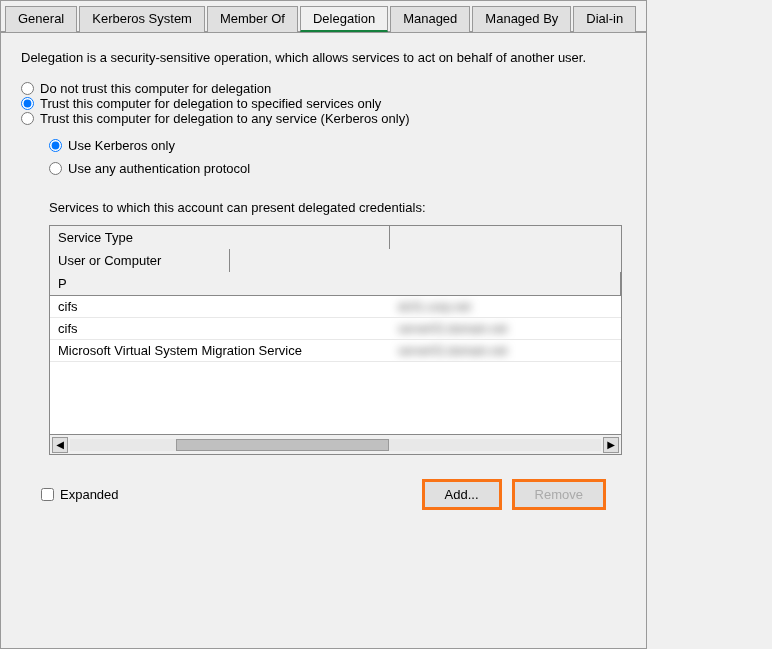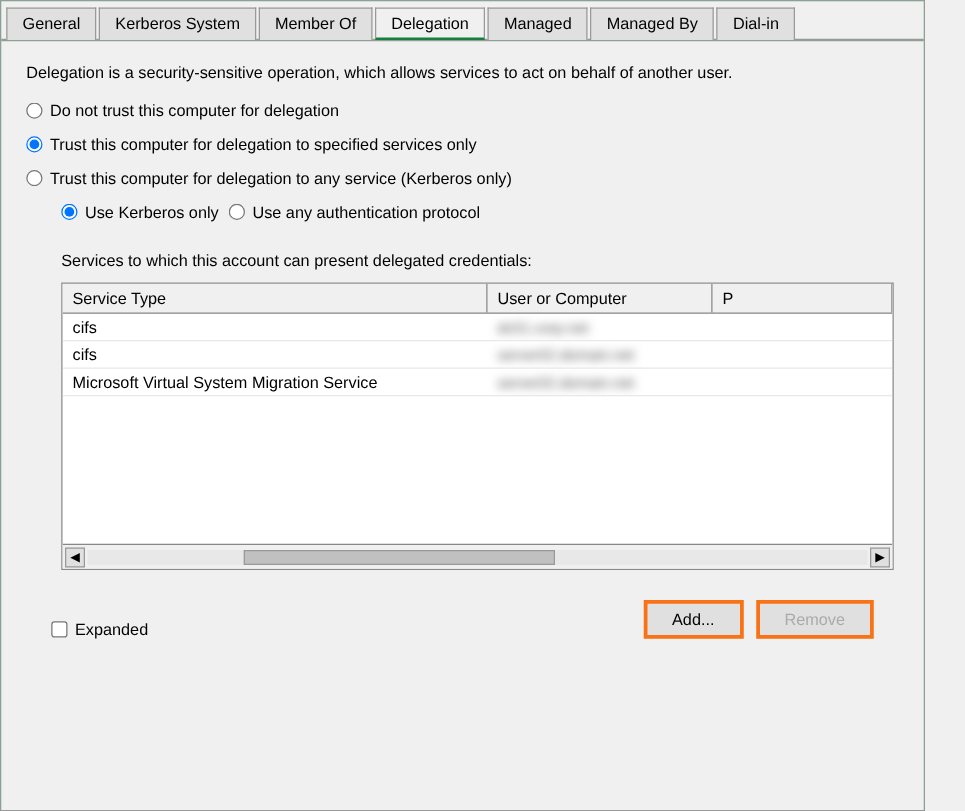--- a/index.html
+++ b/index.html
@@ -11,23 +11,23 @@
     }
 
     body {
       background: #f0f0f0;
       width: 772px;
       height: 649px;
       overflow: hidden;
     }
 
     .dialog-container {
-      width: 740px;
+      width: 647px;
       height: 649px;
-      background: #22c55e;
+      background: #fdba74;
       border: 1px solid #999;
       display: flex;
       flex-direction: column;
     }
 
     .tab-bar {
       display: flex;
       flex-direction: row;
       background: #f0f0f0;
       border-bottom: 2px solid #999;
@@ -65,39 +65,39 @@
 
     .description-text {
       color: #000;
       line-height: 1.4;
       margin-bottom: 4px;
     }
 
     .radio-group {
       display: flex;
       flex-direction: column;
-      gap: 12px;
+      gap: 0;
     }
 
     .radio-item {
       display: flex;
       align-items: center;
       gap: 6px;
       cursor: pointer;
     }
 
     .radio-item input[type="radio"] {
       margin: 0;
       cursor: pointer;
     }
 
     .sub-radio-group {
       margin-left: 28px;
       display: flex;
-      flex-direction: row;
+      flex-direction: column;
       gap: 8px;
       margin-top: 2px;
     }
 
     .services-label {
       margin-left: 28px;
       margin-top: 14px;
       color: #000;
     }
 
@@ -109,21 +109,21 @@
       flex: 1;
       overflow: hidden;
       display: flex;
       flex-direction: column;
       min-height: 180px;
       max-height: 230px;
     }
 
     .table-header {
       display: flex;
-      flex-direction: row;
+      flex-direction: column;
       background: #f0f0f0;
       border-bottom: 1px solid #888;
     }
 
     .table-header-cell {
       padding: 4px 8px;
       border-right: 1px solid #888;
       font-weight: normal;
       color: #000;
       flex: 0 0 auto;
@@ -212,21 +212,21 @@
       position: absolute;
       left: 20%;
       width: 40%;
       height: 100%;
       background: #c0c0c0;
       border: 1px solid #999;
     }
 
     .bottom-bar {
       display: flex;
-      align-items: flex-end;
+      align-items: center;
       padding: 10px 20px;
       gap: 10px;
       margin-top: 4px;
     }
 
     .checkbox-item {
       display: flex;
       align-items: center;
       gap: 6px;
       cursor: pointer;

